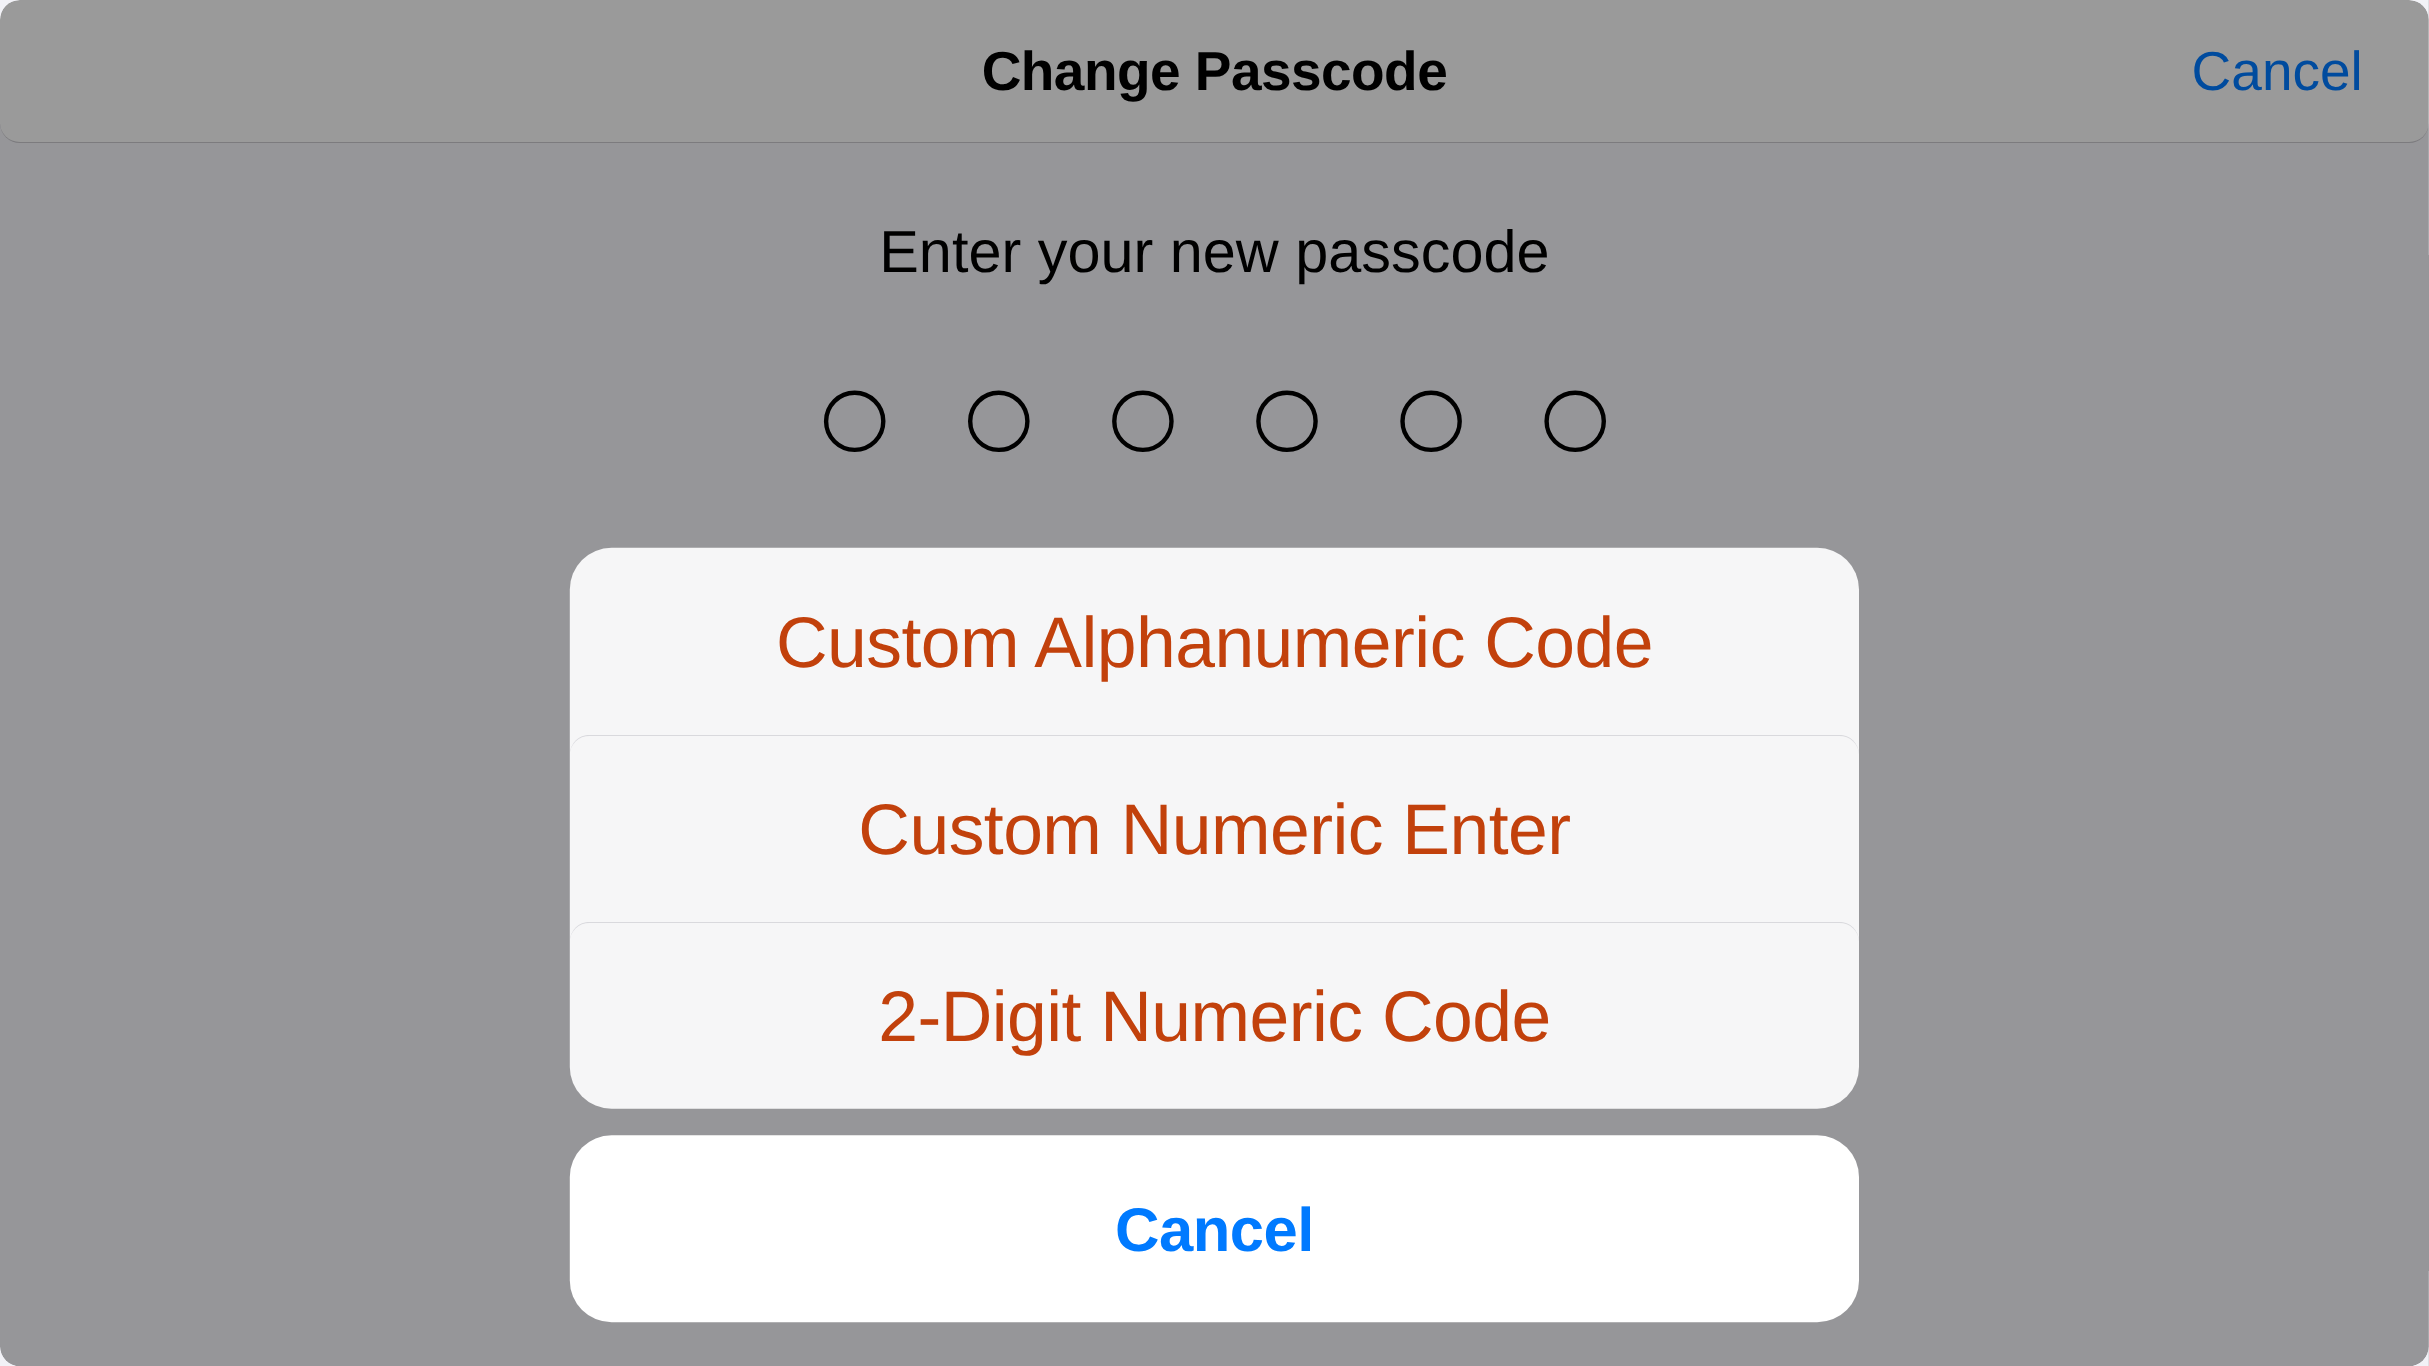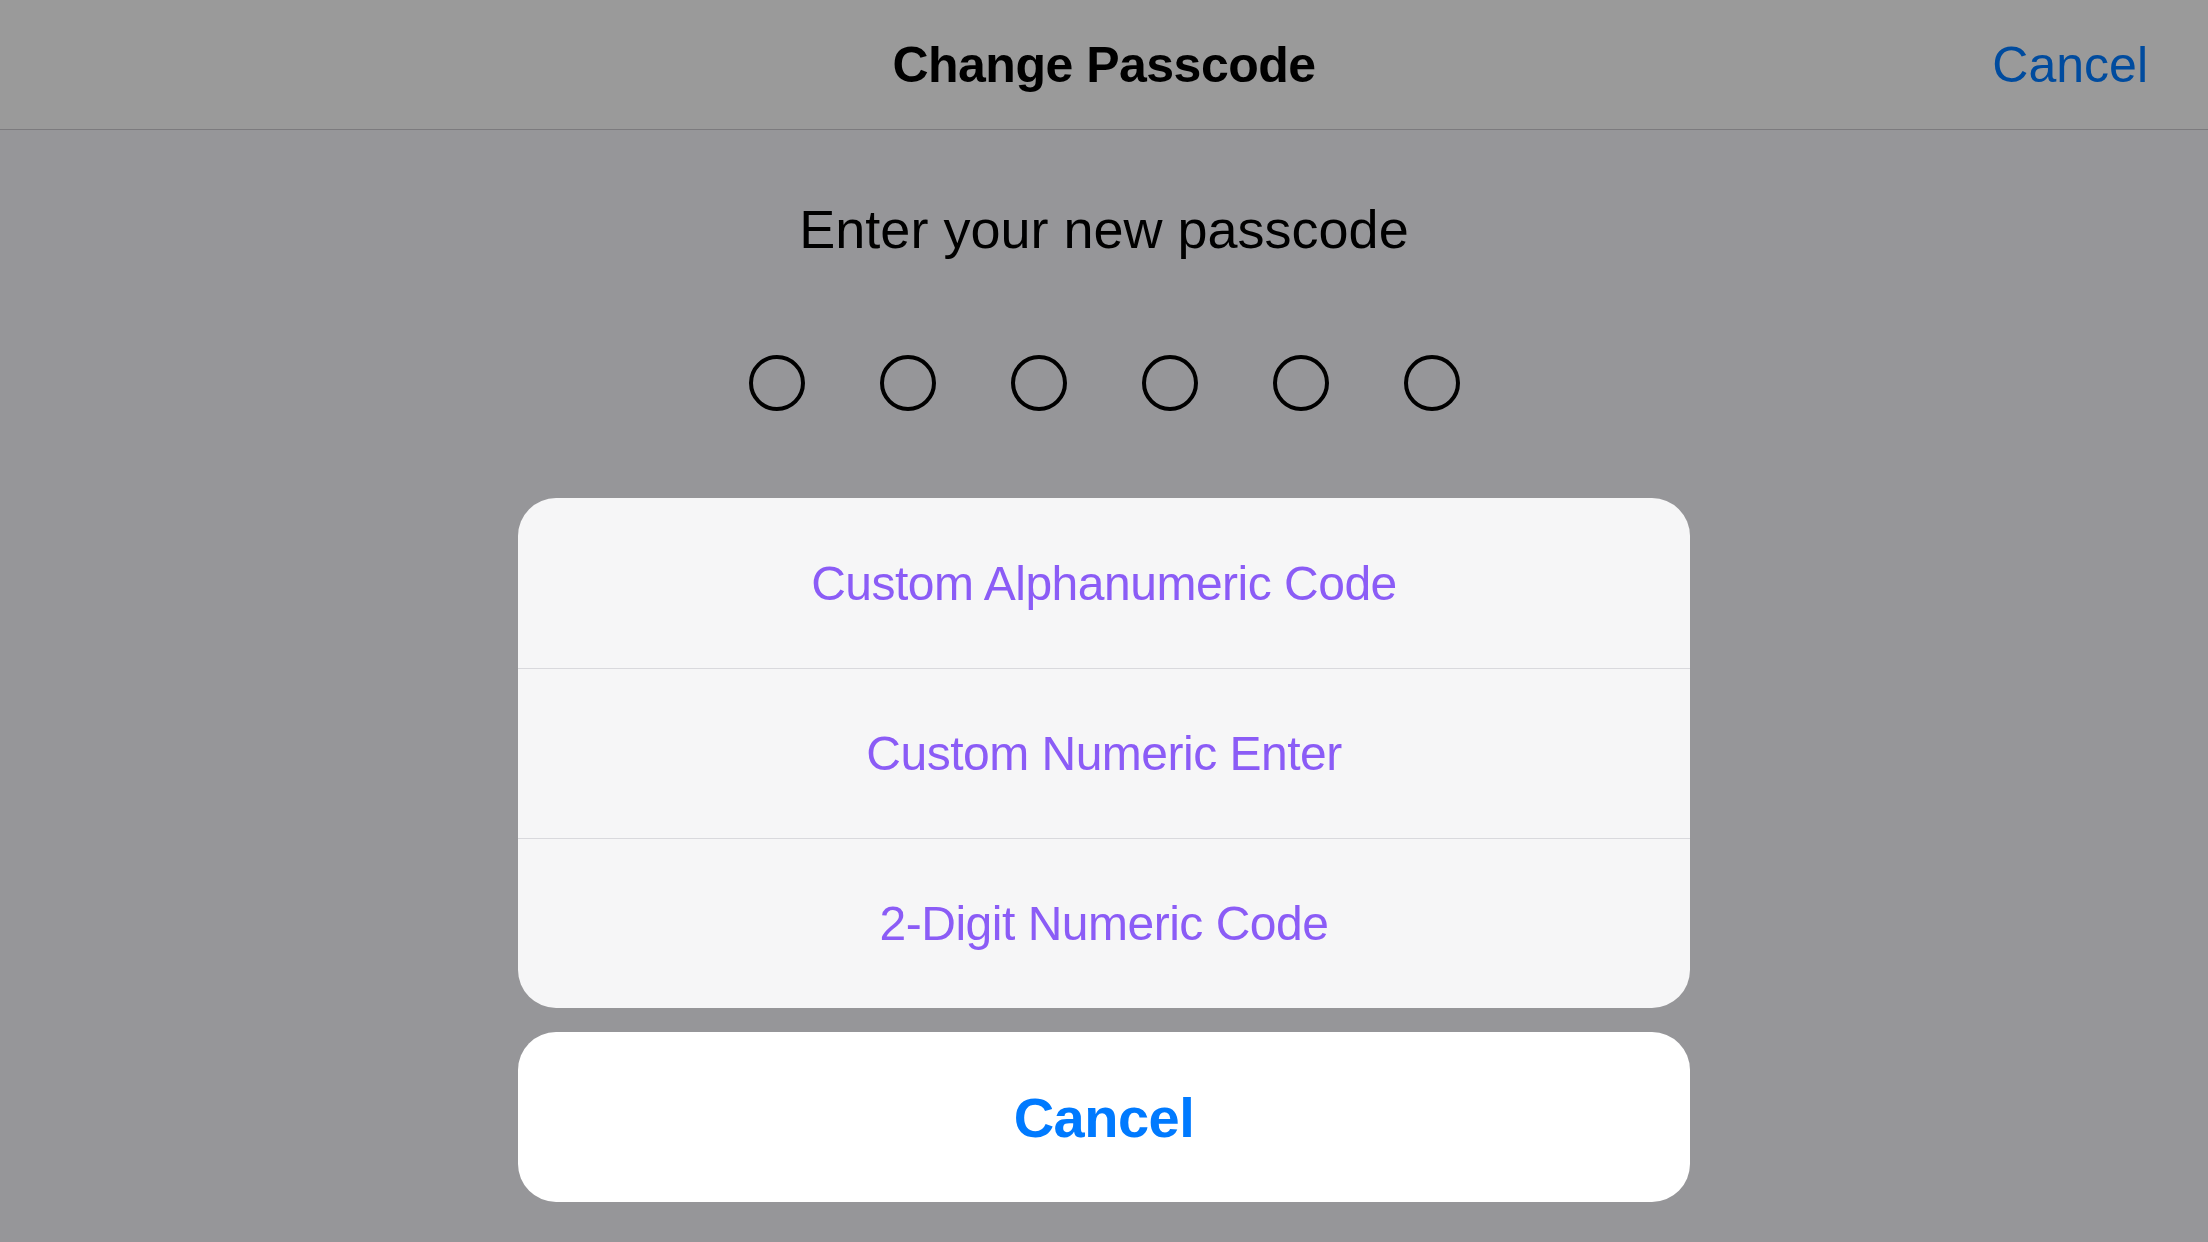--- a/index.html
+++ b/index.html
@@ -1,19 +1,20 @@
 <!DOCTYPE html>
 <html><head>
   <meta charset="utf-8">
   <style>
     * {
       margin: 0;
       padding: 0;
       box-sizing: border-box;
       font-family: -apple-system, BlinkMacSystemFont, "Helvetica Neue", Helvetica, Arial, sans-serif;
+      border-radius: 18px;
     }
 
     body {
       width: 2208px;
       height: 1242px;
       background: #f2f2f7;
       position: relative;
       overflow: hidden;
     }
 
@@ -99,22 +100,22 @@
       background: #f6f6f7;
       border-radius: 38px;
       overflow: hidden;
     }
 
     .sheet-item {
       height: 170px;
       display: flex;
       align-items: center;
       justify-content: center;
-      font-size: 48px;
-      color: #8b5cf6;
+      font-size: 65px;
+      color: #c2410c;
       font-weight: 400;
       cursor: pointer;
       letter-spacing: -0.5px;
     }
 
     .sheet-item + .sheet-item {
       border-top: 1px solid #d9d9dd;
     }
 
     .cancel-group {

